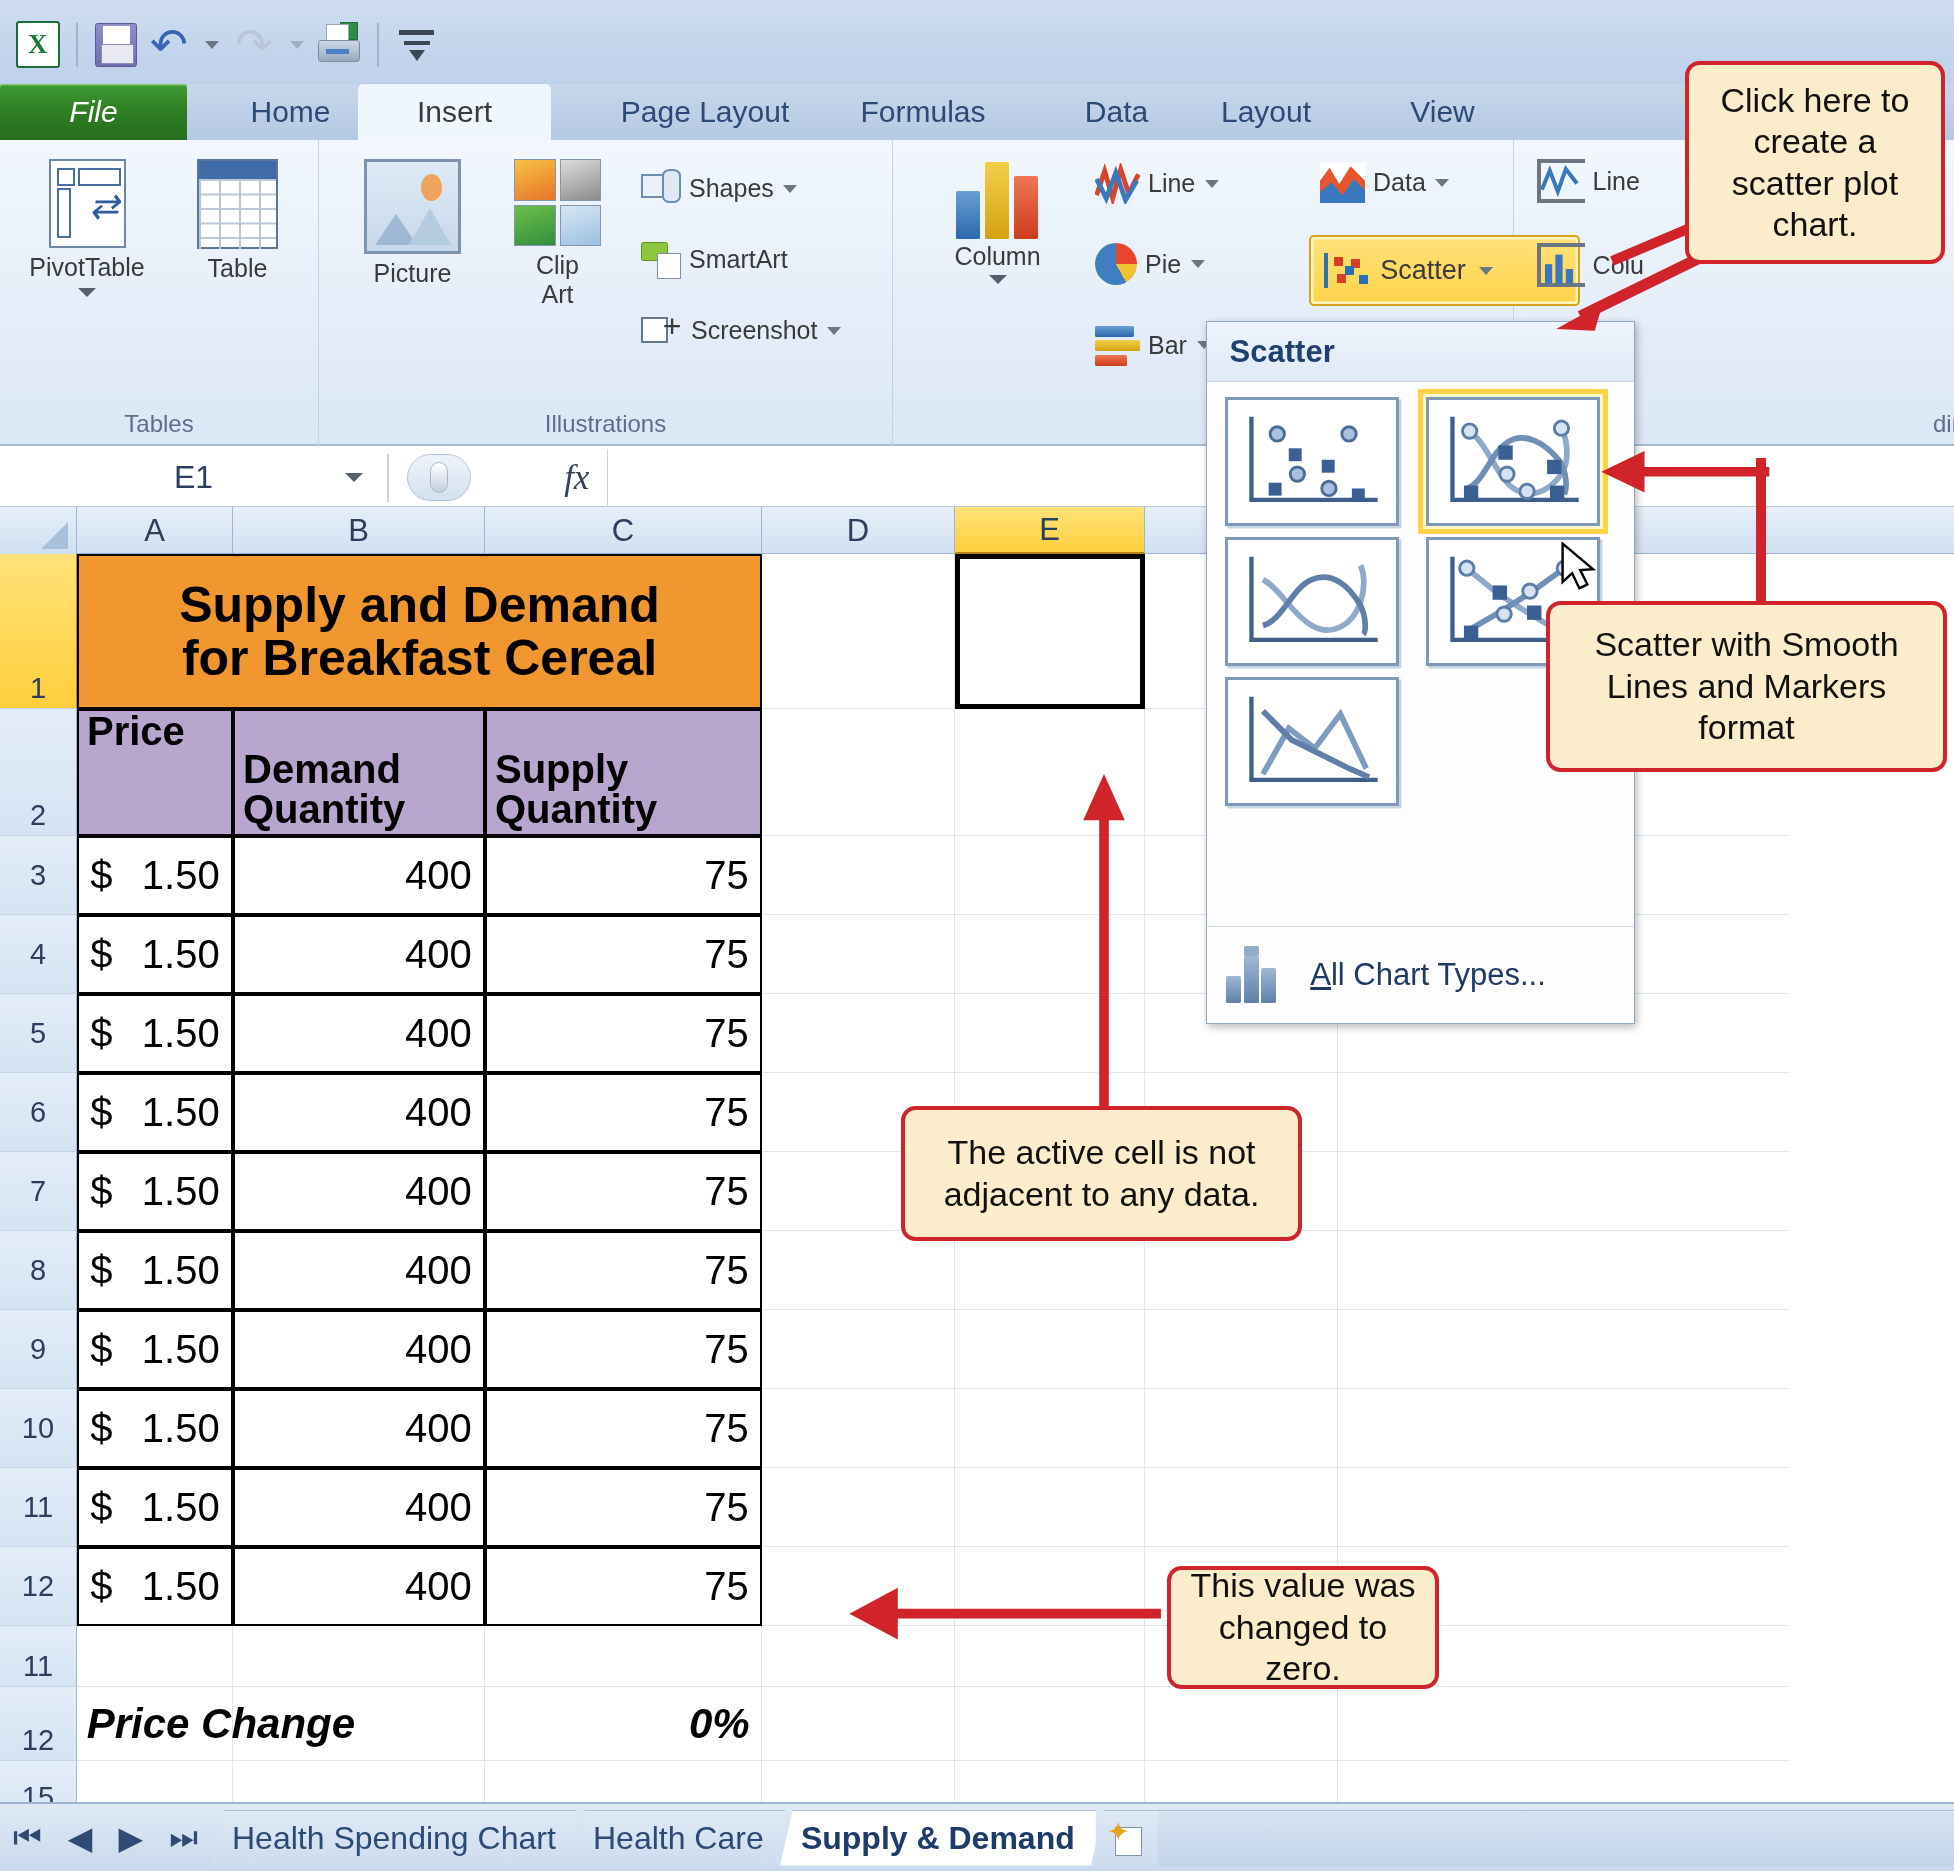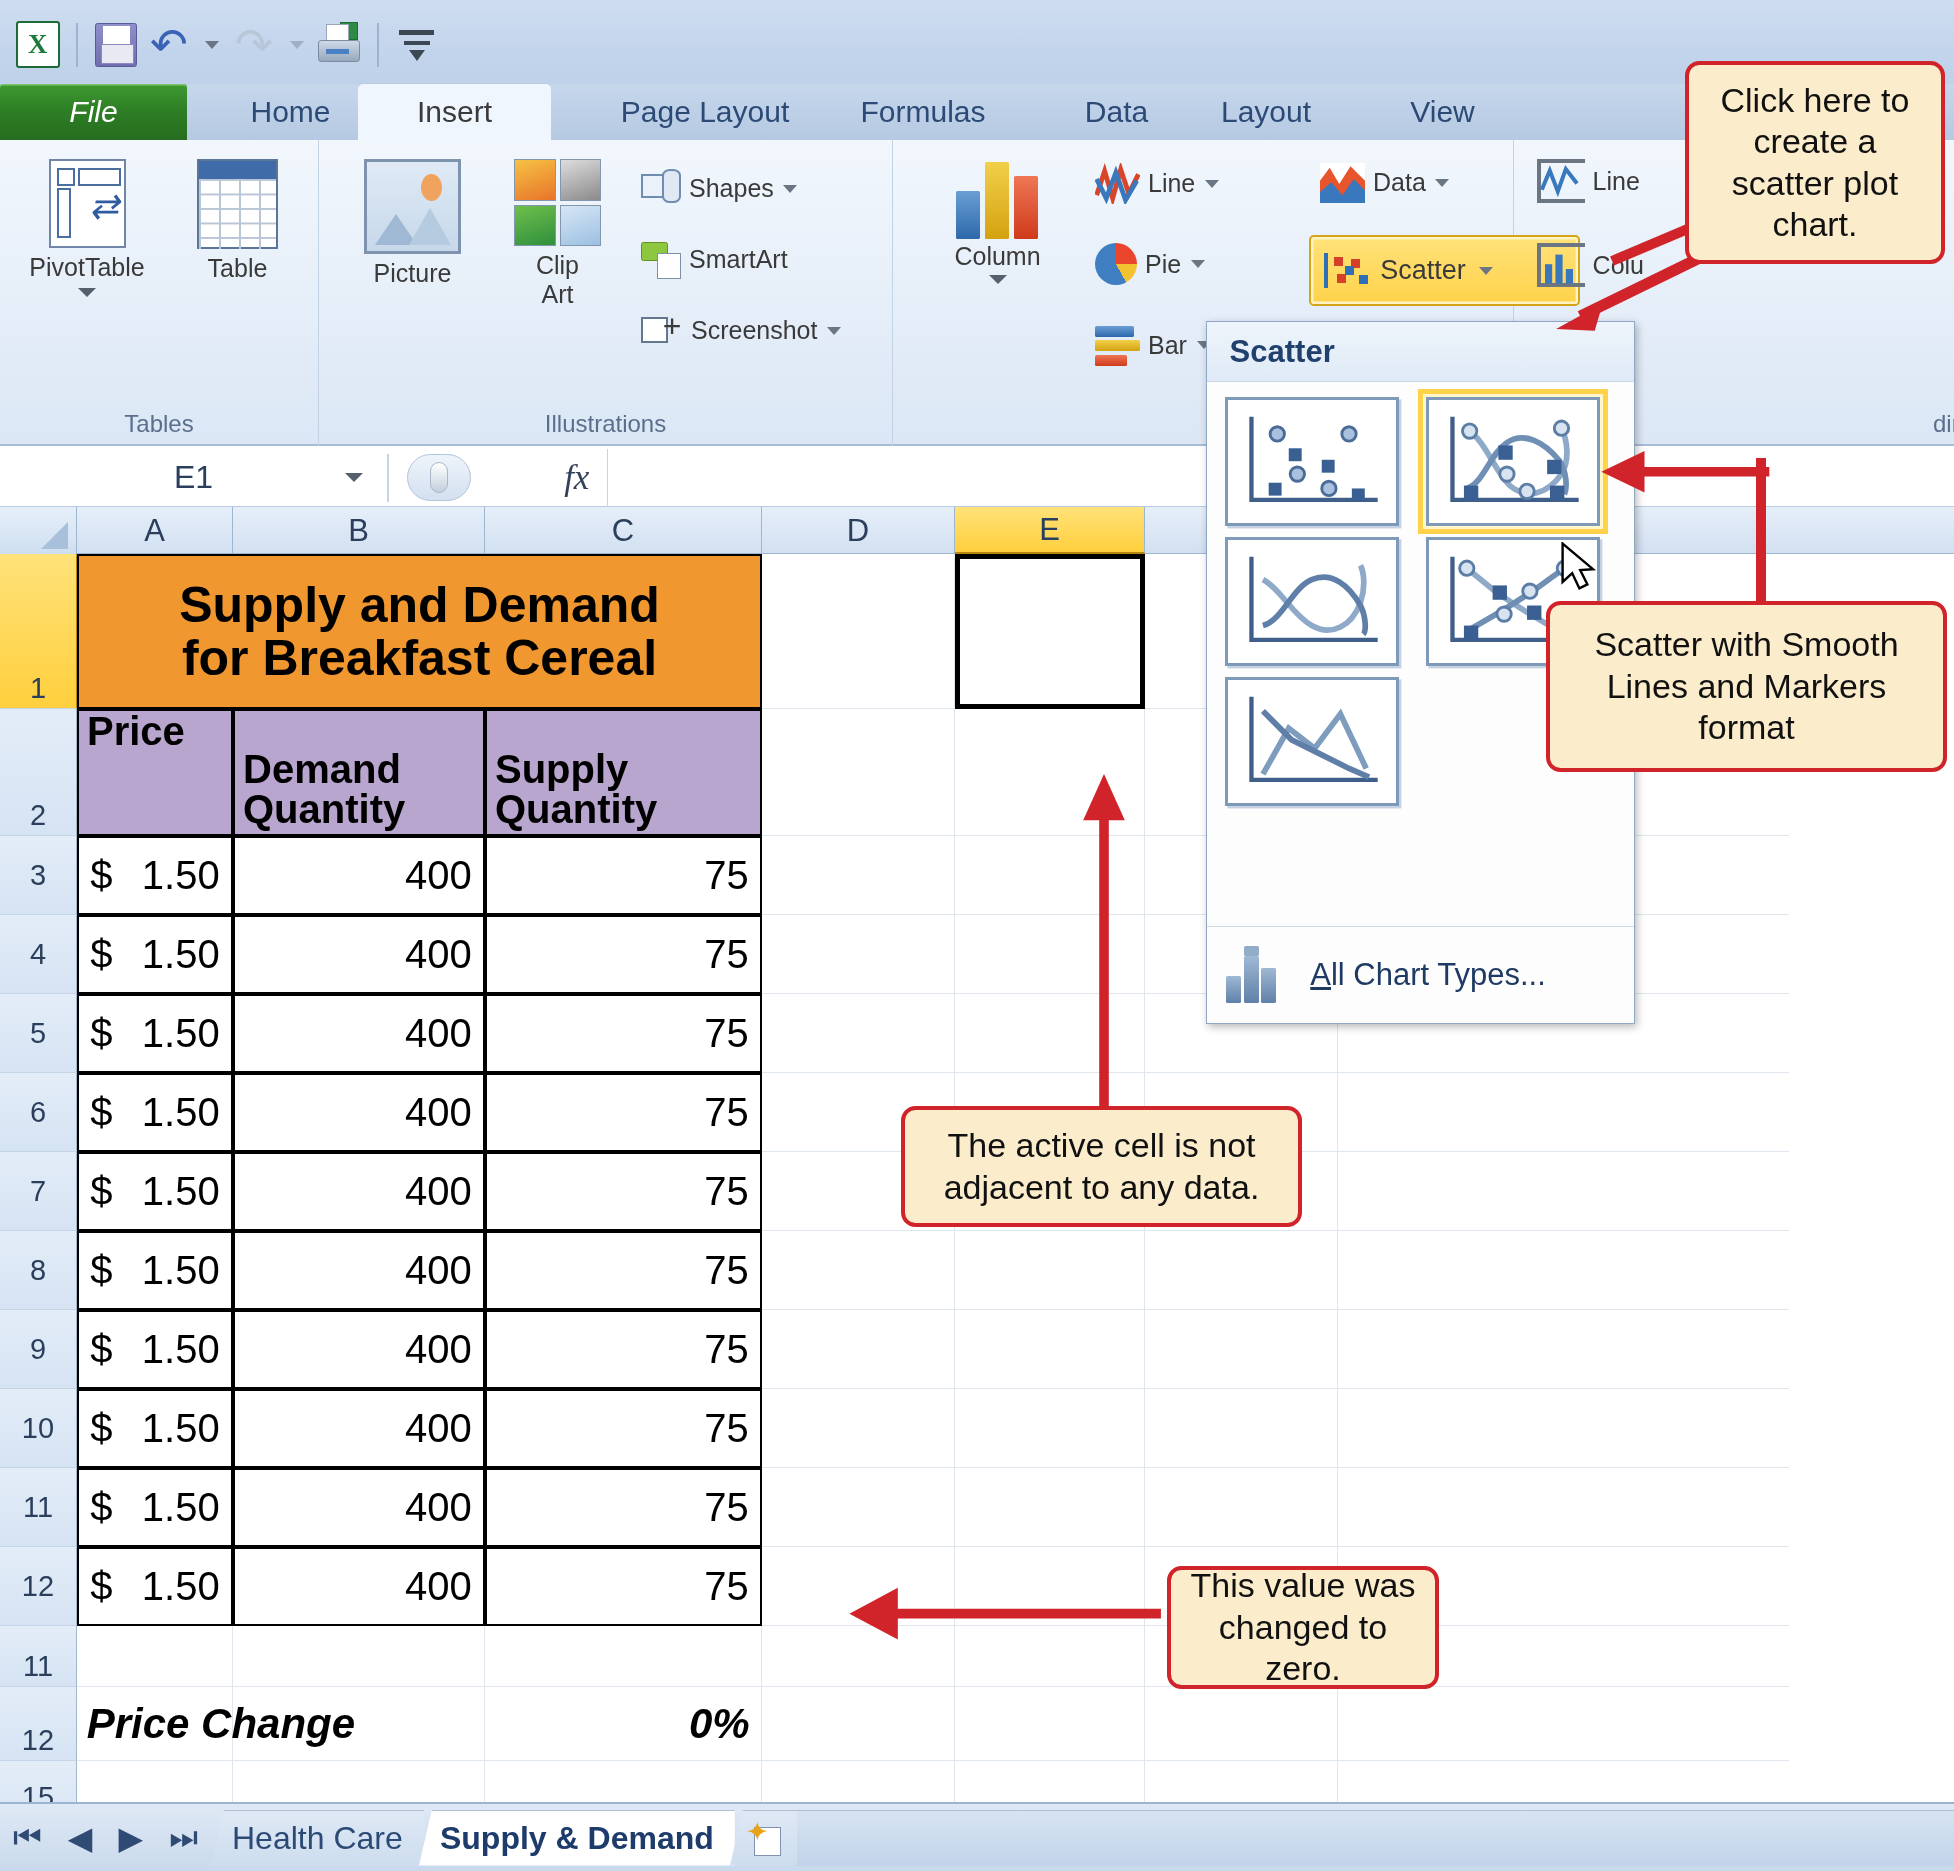--- a/index.html
+++ b/index.html
@@ -739,39 +739,40 @@
 </svg>
 <div class="arrowline" style="left:1756px;top:458px;width:9.7px;height:161px"></div>
 <div class="callout" style="left:1546px;top:601px;width:401px;height:171px">
   <span>Scatter with Smooth Lines and Markers format</span>
 </div>
 
 <svg class="arrow" style="left:1080px;top:758px;width:48px;height:363px" viewBox="0 0 60 450" width="48" height="363">
   <line x1="30" y1="440" x2="30" y2="70" stroke="#d1232a" stroke-width="12"></line>
   <polygon points="30,18 4,76 56,76" fill="#d1232a"></polygon>
 </svg>
-<div class="callout" style="left:901px;top:1106px;width:401px;height:121px">
+<div class="callout" style="left:901px;top:1106px;width:401px;height:135px">
   <span>The active cell is not adjacent to any data.</span>
 </div>
 
 <svg class="arrow" style="left:830px;top:1578px;width:339px;height:73px" viewBox="0 0 420 90" width="339" height="73">
   <line x1="410" y1="44" x2="70" y2="44" stroke="#d1232a" stroke-width="12"></line>
   <polygon points="24,44 84,12 84,76" fill="#d1232a"></polygon>
 </svg>
 <div class="callout" style="left:1167px;top:1566px;width:272px;height:123px">
   <span>This value was changed to zero.</span>
 </div>
 
 <div id="sheetbar">
   <div id="navbtns">
     <span>⏮</span>
     <span>◀</span>
     <span>▶</span>
     <span>⏭</span>
   </div>
+  <div class="stab">Health Spending Chart</div>
   <div class="stab">Health Care</div>
   <div class="stab active">Supply &amp; Demand</div>
   <div class="stab newsheet">
     <span class="newsheet-ico">
         <span class="pg"></span>
         <span class="st">✦</span>
       </span>
   </div>
   <div id="tabfill"></div>
 </div>

